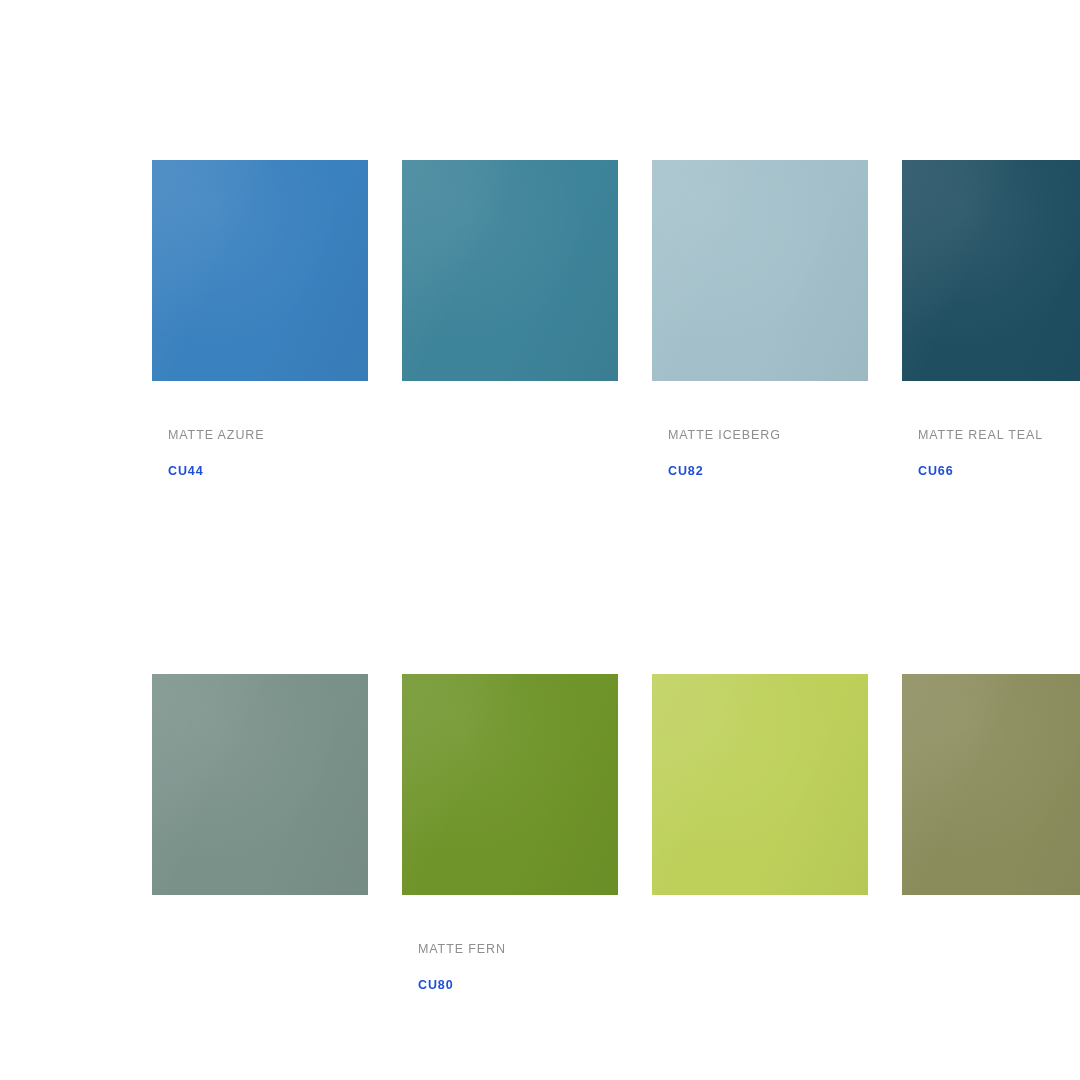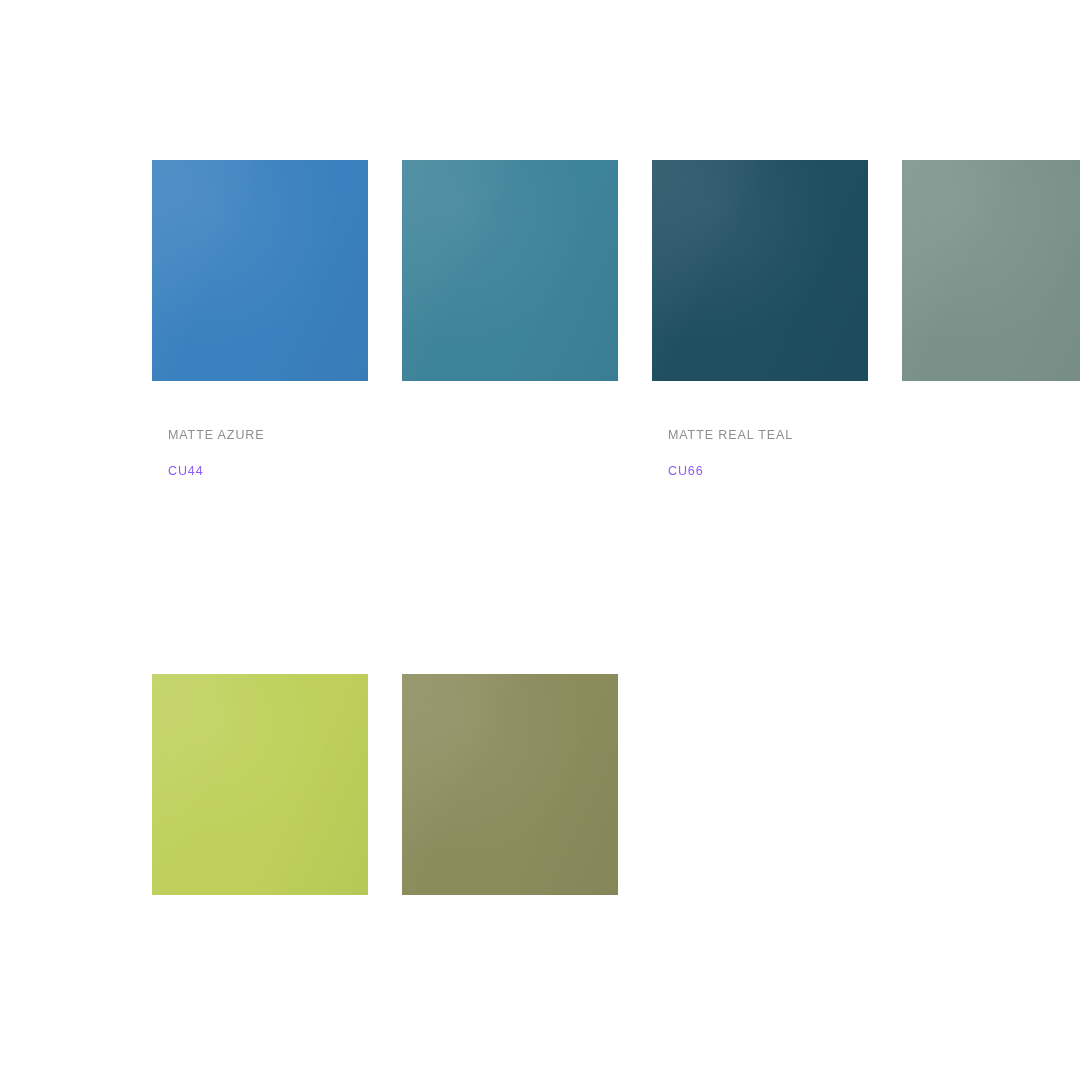--- a/index.html
+++ b/index.html
@@ -64,57 +64,71 @@
     color: #8e8e8e;
     text-transform: uppercase;
     white-space: nowrap;
     font-weight: 400;
   }
 
   .swatch-code {
     font-size: 12.5px;
     line-height: 20px;
     letter-spacing: 0.9px;
-    color: #8b5cf6;
+    color: #1d4ed8;
     text-transform: uppercase;
     white-space: nowrap;
-    font-weight: 400;
+    font-weight: 700;
   }
 </style>
 </head>
 <body style="background: rgb(255, 255, 255);">
 
 <div id="swatch-page" style="background: rgb(255, 255, 255);">
   <div class="swatch-grid">
   <div class="swatch-card">
     <div class="swatch-chip" style="background-color: rgb(58, 129, 191);"></div>
     <div class="swatch-text">
       <div class="swatch-name">MATTE AZURE</div>
       <div class="swatch-code">CU44</div>
     </div>
   </div>
 
   <div class="swatch-card">
     <div class="swatch-chip" style="background-color: rgb(61, 131, 153);"></div>
   </div>
 
+  <div class="swatch-card">
+    <div class="swatch-chip" style="background-color: rgb(163, 192, 202);"></div>
+    <div class="swatch-text">
+      <div class="swatch-name">MATTE ICEBERG</div>
+      <div class="swatch-code">CU82</div>
+    </div>
+  </div>
 
   <div class="swatch-card">
     <div class="swatch-chip" style="background-color: rgb(31, 78, 97);"></div>
     <div class="swatch-text">
       <div class="swatch-name">MATTE REAL TEAL</div>
       <div class="swatch-code">CU66</div>
     </div>
   </div>
 
   <div class="swatch-card">
     <div class="swatch-chip" style="background-color: rgb(122, 145, 138);"></div>
   </div>
 
 
+  <div class="swatch-card">
+    <div class="swatch-chip" style="background-color: rgb(111, 148, 41);"></div>
+    <div class="swatch-text">
+      <div class="swatch-name">MATTE FERN</div>
+      <div class="swatch-code">CU80</div>
+    </div>
+  </div>
 
   <div class="swatch-card">
     <div class="swatch-chip" style="background-color: rgb(190, 208, 90);"></div>
   </div>
 
   <div class="swatch-card">
     <div class="swatch-chip" style="background-color: rgb(139, 140, 92);"></div>
 
   </div>
 </div>

